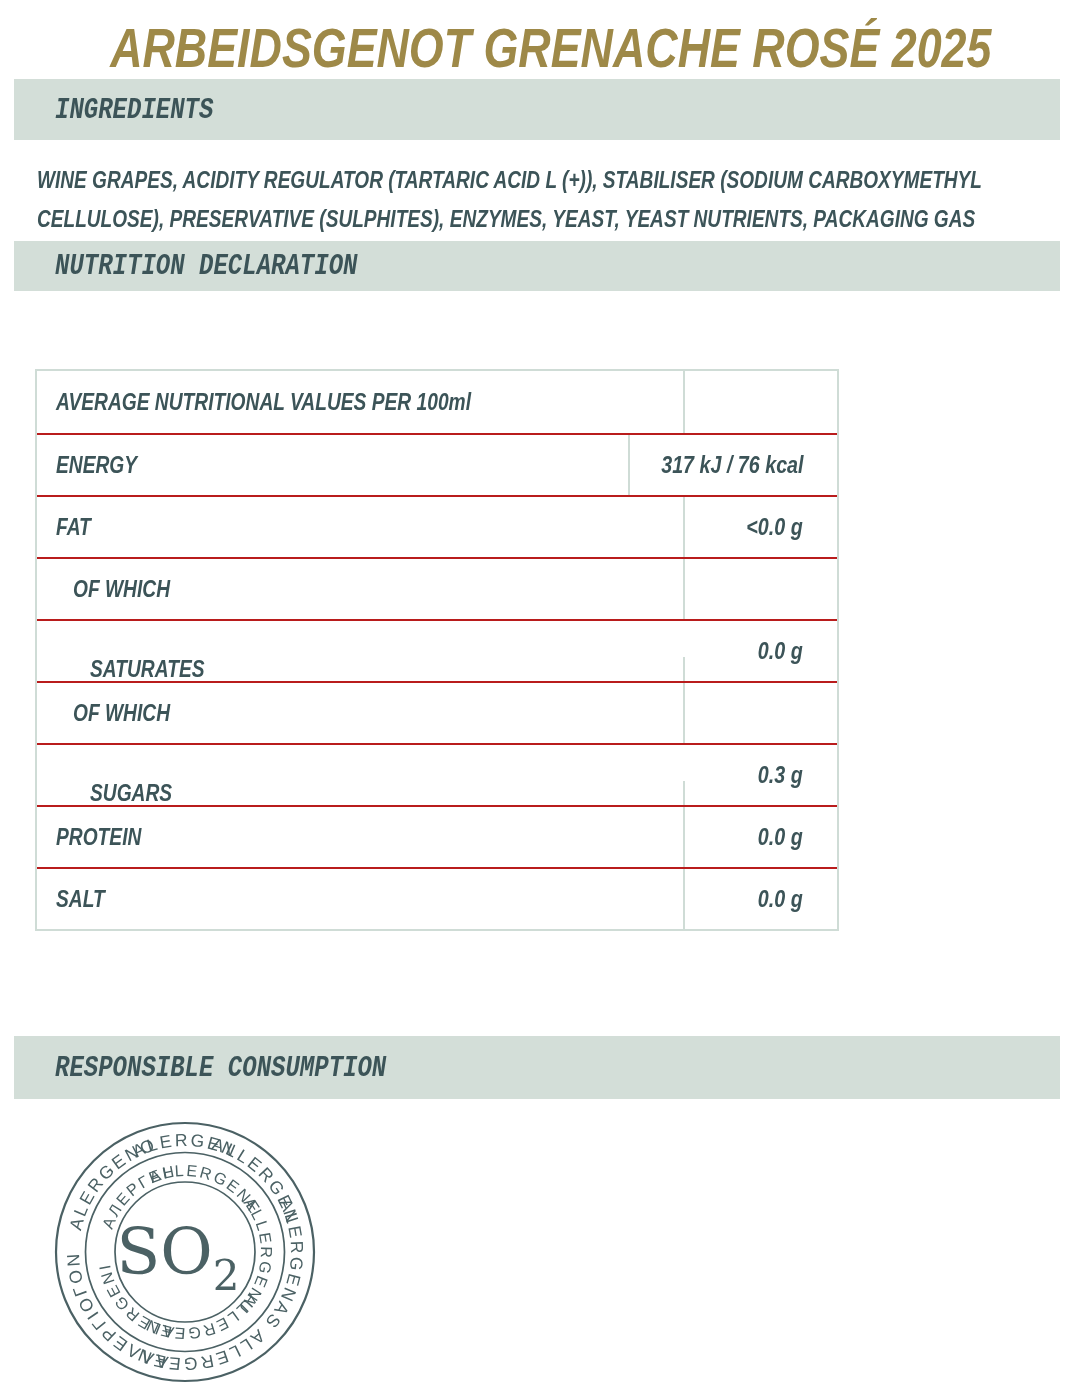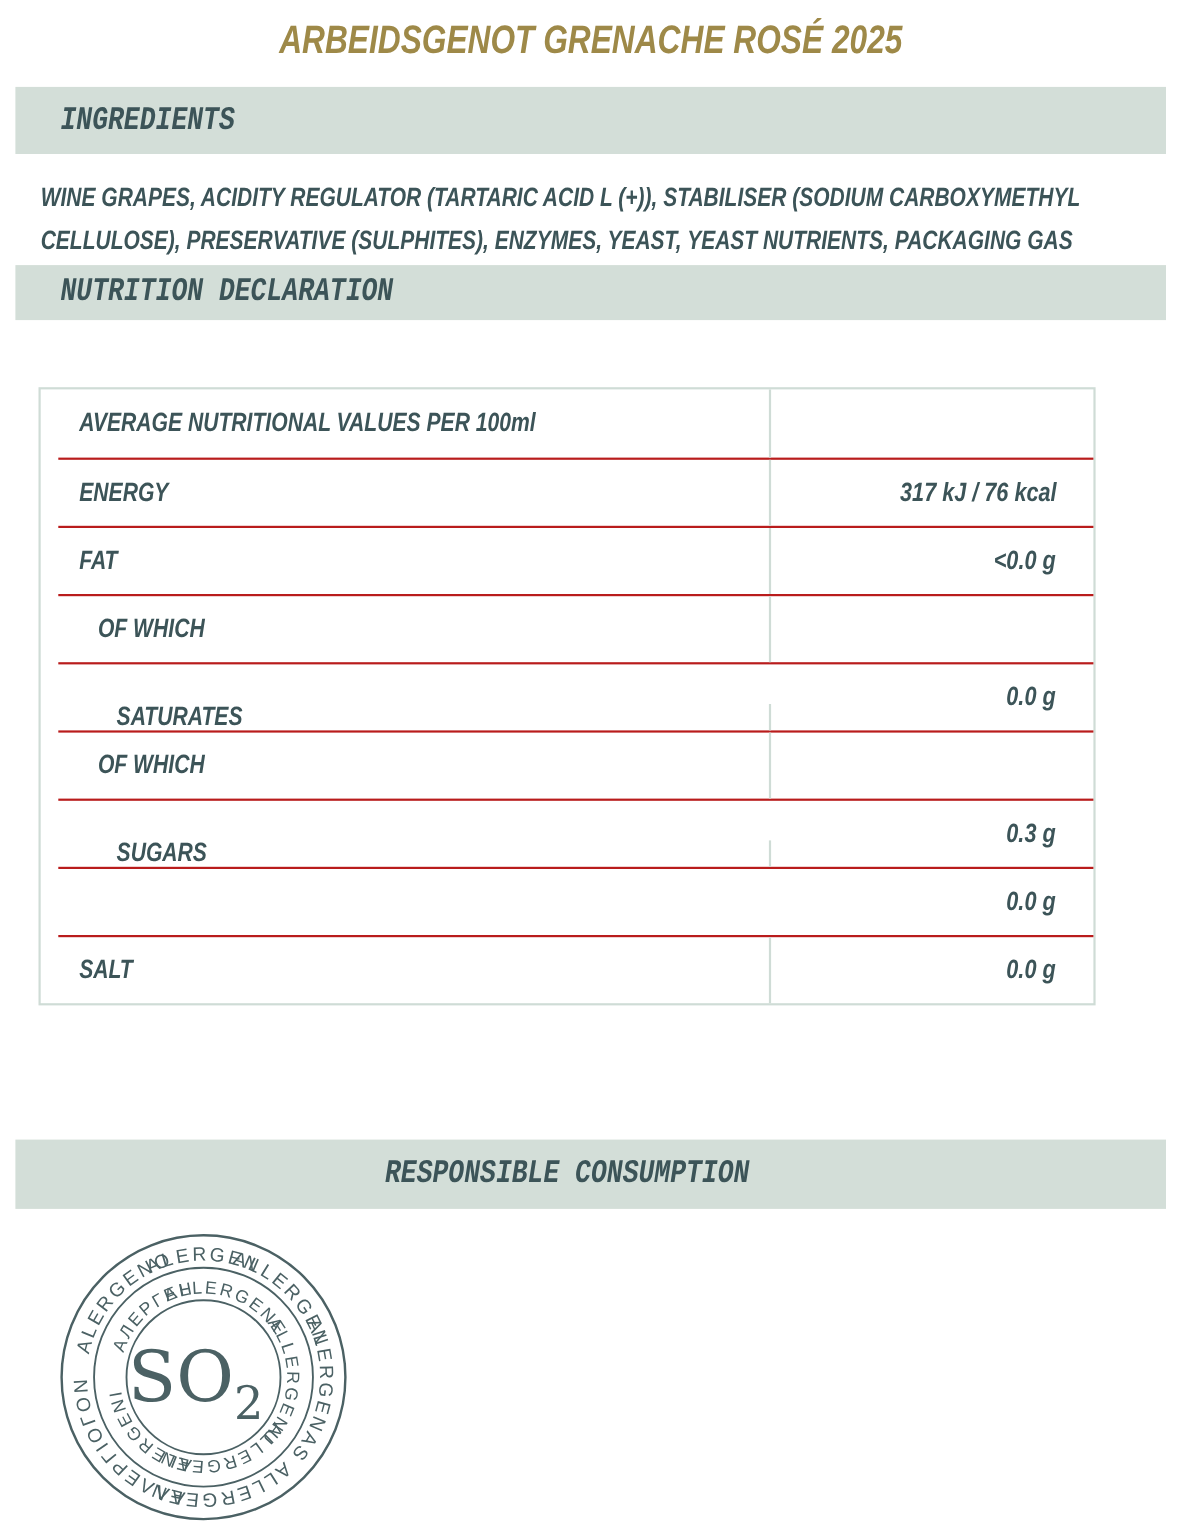--- a/index.html
+++ b/index.html
@@ -8,43 +8,43 @@
     font-family:"Liberation Sans",sans-serif;overflow:hidden;
     -webkit-font-smoothing:antialiased;
   }
   
   .cx {display:inline-block;transform:scaleX(0.80);transform-origin:0 50%;white-space:nowrap;}
   .cxc{display:inline-block;transform:scaleX(0.80);transform-origin:50% 50%;white-space:nowrap;}
   .cxr{display:inline-block;transform:scaleX(0.82);transform-origin:100% 50%;white-space:nowrap;}
 
   .page-title{
     position:absolute;top:15px;left:0;width:100%;text-align:center;
-    font-size:36px;font-weight:bold;font-style:italic;color:#9e8948;
+    font-size:56px;font-weight:bold;font-style:italic;color:#9e8948;
     letter-spacing:0px;
   }
   .bar{
     position:absolute;left:14px;width:1046px;background:#d3ded8;
     display:flex;align-items:center;font-family:Liberation Mono, monospace;
   }
   .bar .h{
     padding-left:41px;font-size:30px;font-weight:bold;font-style:italic;color:#3c5458;
   }
   #bar-ingredients{top:79px;height:61px;}
   #bar-nutrition{top:241px;height:50px;}
-  #bar-responsible{top:1036px;height:63px;justify-content:center;}
+  #bar-responsible{top:1036px;height:63px;}
 
   .ing-text{
     position:absolute;left:37px;top:160px;width:1260px;
     transform:scaleX(0.795);transform-origin:0 0;
     font-size:24px;line-height:39px;font-weight:bold;font-style:italic;color:#3c5458;
   }
 
   .ntable{
-    position:absolute;left:35px;top:352px;width:961px;
-    border:2px solid #cfdcd6;box-sizing:border-box;background:#ffffff;padding-left:16px;
+    position:absolute;left:35px;top:369px;width:804px;
+    border:2px solid #cfdcd6;box-sizing:border-box;background:#ffffff;
   }
   .nrow{
     display:flex;height:62px;box-sizing:border-box;border-top:2px solid #b91c1c;
   }
   .nrow:first-child{border-top:none;}
   .ncell-l{
     width:648px;box-sizing:border-box;border-right:2px solid #cfdcd6;
     display:flex;align-items:center;padding-left:19px;
   }
   .ncell-r{
@@ -129,20 +129,23 @@
   </div>
   <div class="nrow ind2">
     <div class="ncell-l">
         <span class="nlabel cx">SUGARS</span>
       </div>
     <div class="ncell-r">
         <span class="nvalue cxr">0.3 g</span>
       </div>
   </div>
   <div class="nrow">
+    <div class="ncell-l">
+        <span class="nlabel cx">PROTEIN</span>
+      </div>
     <div class="ncell-r">
         <span class="nvalue cxr">0.0 g</span>
       </div>
   </div>
   <div class="nrow">
     <div class="ncell-l">
         <span class="nlabel cx">SALT</span>
       </div>
     <div class="ncell-r">
         <span class="nvalue cxr">0.0 g</span>

